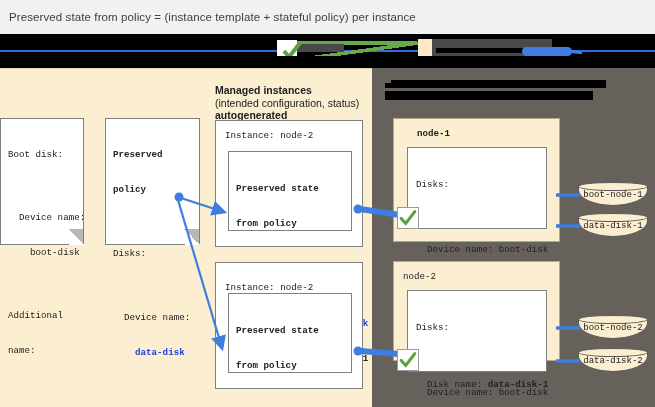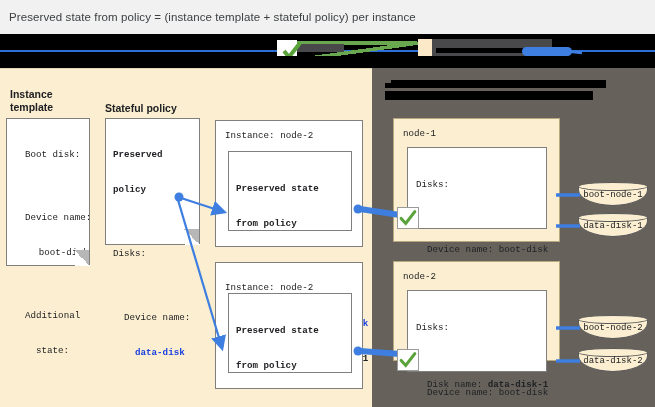--- a/index.html
+++ b/index.html
@@ -133,58 +133,58 @@
   </div>
 
   <div class="canvas"></div>
 
   <div class="greypanel">
     <div class="gp-bar1"></div>
     <div class="gp-nick"></div>
     <div class="gp-bar2"></div>
   </div>
 
-  <div class="hd" style="left:10px;top:88px;width:90px;">
-    <div>Instance</div>
-    <div>template</div>
-  </div>
-
-  <div class="note" style="left:6px;top:118px;width:84px;height:148px;text-align:center;">
+
+  <div class="note" style="left:0;top:118px;width:84px;height:127px;">
     <div class="mono" style="position:absolute;left:7px;top:7px;">
       <div>Boot disk:</div>
       <div style="height:5px"></div>
       <div>  Device name:</div>
       <div>    boot-disk</div>
       <div style="height:5px"></div>
       <div>Additional</div>
-      <div>state:</div>
+      <div>name:</div>
       <div style="height:5px"></div>
       
       
     </div>
     <div class="fold"></div>
     <div class="foldmask"></div>
   </div>
 
-  <div class="hd" style="left:105px;top:102px;width:100px;">Stateful policy</div>
 
   <div class="note" style="left:105px;top:118px;width:95px;height:127px;">
     <div class="mono" style="position:absolute;left:7px;top:7px;">
       <div class="bold">Preserved</div>
       <div class="bold">policy</div>
       <div style="height:6px"></div>
       <div>Disks:</div>
       <div style="height:6px"></div>
       <div>  Device name:</div>
       <div class="blue">    data-disk</div>
     </div>
     <div class="fold"></div>
     <div class="foldmask"></div>
   </div>
 
+  <div class="hd" style="left:215px;top:84px;width:165px;">
+    <div>Managed instances</div>
+    <div class="hd sub" style="position:static;">(intended configuration, status)</div>
+    <div class="hd sub2" style="position:static;">autogenerated</div>
+  </div>
 
   <div class="box" style="left:215px;top:120px;width:148px;height:127px;">
     <div class="mono" style="position:absolute;left:9px;top:9px;">Instance: node-2</div>
     <div class="box" style="left:12px;top:30px;width:124px;height:80px;">
       <div class="mono" style="position:absolute;left:7px;top:8px;">
         <div class="bold">Preserved state</div>
         <div class="bold">from policy</div>
         <div style="height:7px"></div>
         <div>Disks:</div>
         <div><span>  Device name: </span><span class="blue">data-disk</span></div>
@@ -201,21 +201,21 @@
         <div class="bold">from policy</div>
         <div style="height:7px"></div>
         
         
         
       </div>
     </div>
   </div>
 
   <div class="boxcream" style="left:393px;top:118px;width:167px;height:124px;">
-    <div class="mono" style="position:absolute;left:9px;top:9px;">node-1</div>
+    <div class="mono" style="position:absolute;left:23px;top:9px;font-weight:bold;">node-1</div>
     <div class="box" style="left:13px;top:28px;width:140px;height:82px;">
       <div class="mono" style="position:absolute;left:8px;top:8px;">
         <div>Disks:</div>
         <div style="height:7px"></div>
         <div><span>  Device name: </span><span>boot-disk</span></div>
         <div><span>  Disk name: </span><span>boot-node-1</span></div>
         <div style="height:7px"></div>
         <div><span>  Device name: </span><span class="blue">data-disk</span></div>
         <div><span>  Disk name: </span><span class="bold">data-disk-1</span></div>
       </div>

